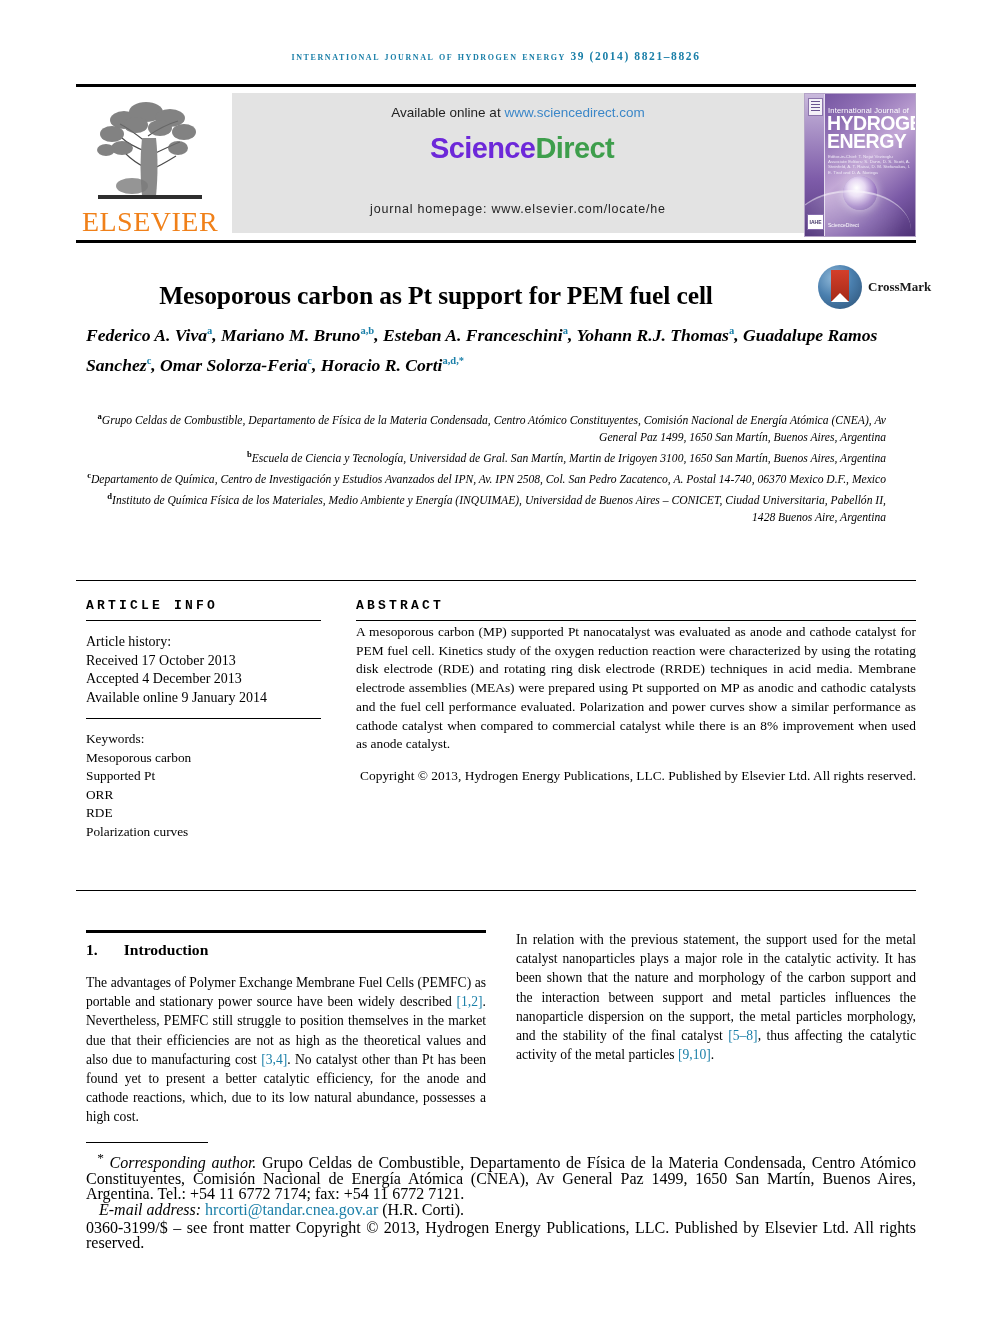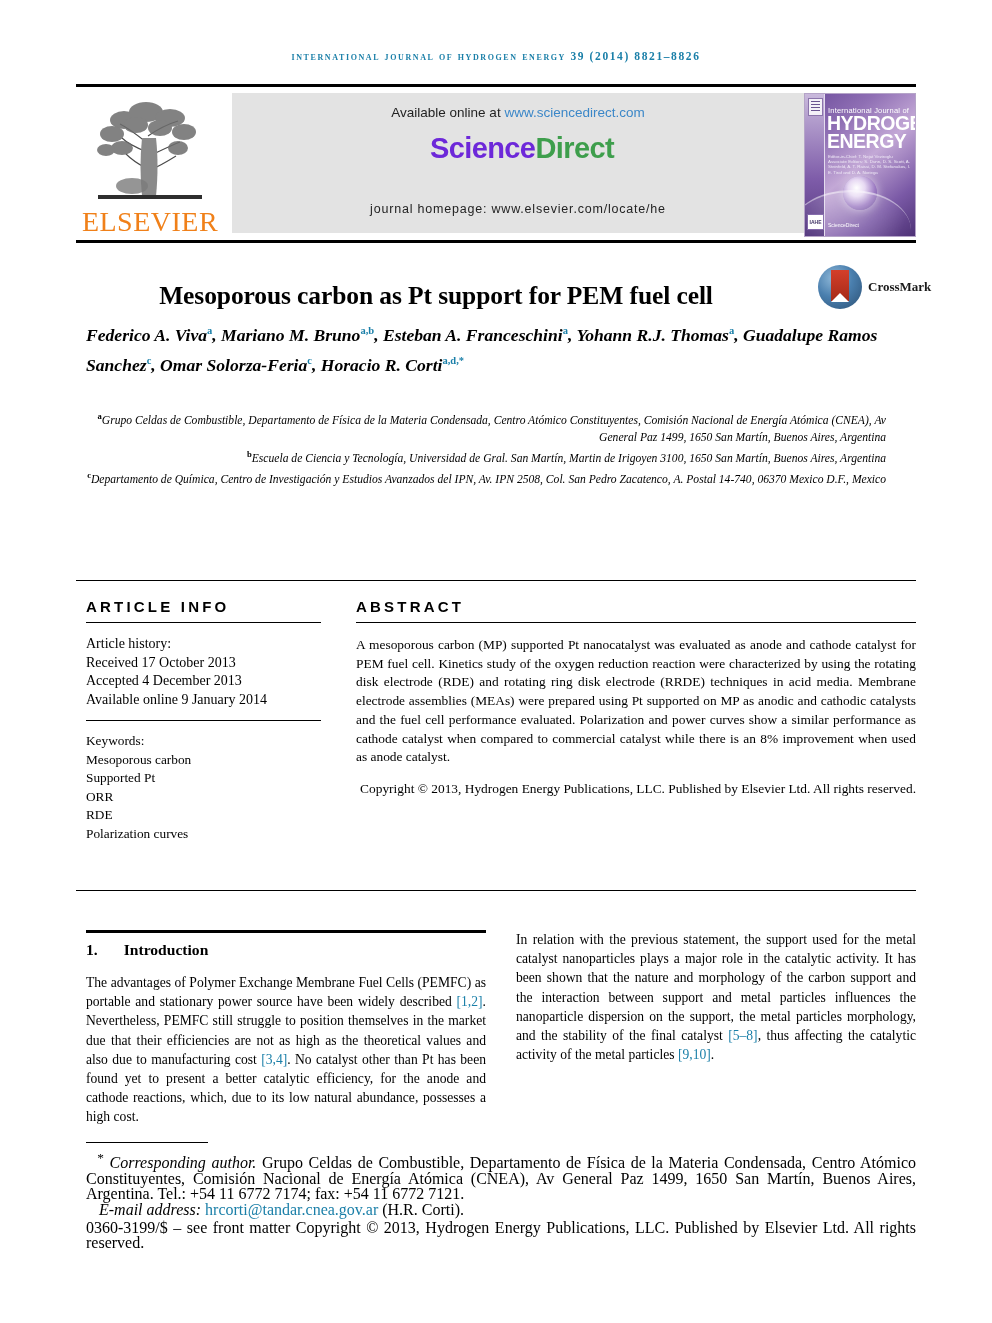--- a/index.html
+++ b/index.html
@@ -244,23 +244,23 @@
     position: absolute;
     left: 86px; top: 598px;
     width: 235px;
   }
   .abs-col {
     position: absolute;
     left: 356px; top: 598px;
     width: 560px;
   }
   .sec-label {
-    font-family: Liberation Sans, sans-serif;
-    font-weight: bold;
-    font-size: 15px;
+    font-family: Liberation Mono, monospace;
+    font-weight: bold;
+    font-size: 13px;
     letter-spacing: 3.2px;
   }
   .thin-rule {
     margin-top: 7px;
     border-top: 1px solid #000;
   }
   .history {
     margin-top: 12px;
     font-family: "Liberation Serif", serif;
     font-size: 14px;
@@ -270,21 +270,21 @@
     margin-top: 11px;
     border-top: 1px solid #000;
   }
   .keywords {
     margin-top: 11px;
     font-family: "Liberation Serif", serif;
     font-size: 13.3px;
     line-height: 18.5px;
   }
   .abstract-body {
-    margin-top: 13px;
+    margin-top: 2px;
     font-family: "Liberation Serif", serif;
     font-size: 13.4px;
     line-height: 18.7px;
     text-align: justify;
   }
   .abstract-copy {
     margin-top: 0px;
     font-family: "Liberation Serif", serif;
     font-size: 13.4px;
     line-height: 18.7px;
@@ -428,20 +428,21 @@
   <div class="authors">
     <span><span>Federico A. Viva</span><sup>a</sup></span><span>, </span><span><span>Mariano M. Bruno</span><sup>a,b</sup></span><span>, </span><span><span>Esteban A. Franceschini</span><sup>a</sup></span><span>,</span>
     <span><span>Yohann R.J. Thomas</span><sup>a</sup></span><span>, </span><span><span>Guadalupe Ramos Sanchez</span><sup>c</sup></span><span>, </span><span><span>Omar Solorza-Feria</span><sup>c</sup></span><span>,</span>
     <span><span>Horacio R. Corti</span><sup>a,d,*</sup></span>
   </div>
 
   <div class="affils">
     <p><sup>a</sup><span>Grupo Celdas de Combustible, Departamento de Física de la Materia Condensada, Centro Atómico Constituyentes, Comisión Nacional de Energía Atómica (CNEA), Av General Paz 1499, 1650 San Martín, Buenos Aires, Argentina</span></p>
     <p><sup>b</sup><span>Escuela de Ciencia y Tecnología, Universidad de Gral. San Martín, Martin de Irigoyen 3100, 1650 San Martín, Buenos Aires, Argentina</span></p>
     <p><sup>c</sup><span>Departamento de Química, Centro de Investigación y Estudios Avanzados del IPN, Av. IPN 2508, Col. San Pedro Zacatenco, A. Postal 14-740, 06370 Mexico D.F., Mexico</span></p>
+    <p><sup>d</sup><span>Instituto de Química Física de los Materiales, Medio Ambiente y Energía (INQUIMAE), Universidad de Buenos Aires – CONICET, Ciudad Universitaria, Pabellón II, 1428 Buenos Aire, Argentina</span></p>
   </div>
 
   <div class="block-rule-top"></div>
   <div class="block-rule-bottom"></div>
 
   <div class="info-col">
     <div class="sec-label">ARTICLE INFO</div>
     <div class="thin-rule"></div>
     <div class="history">
       <div>Article history:</div>

